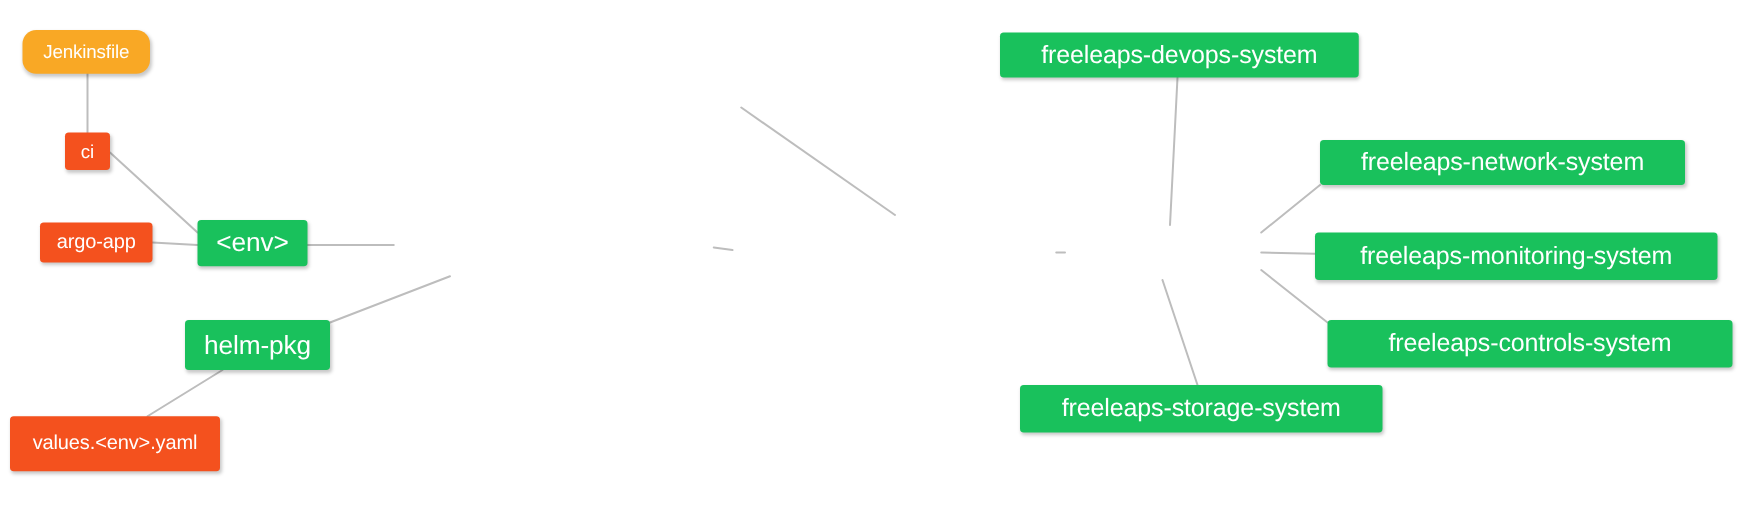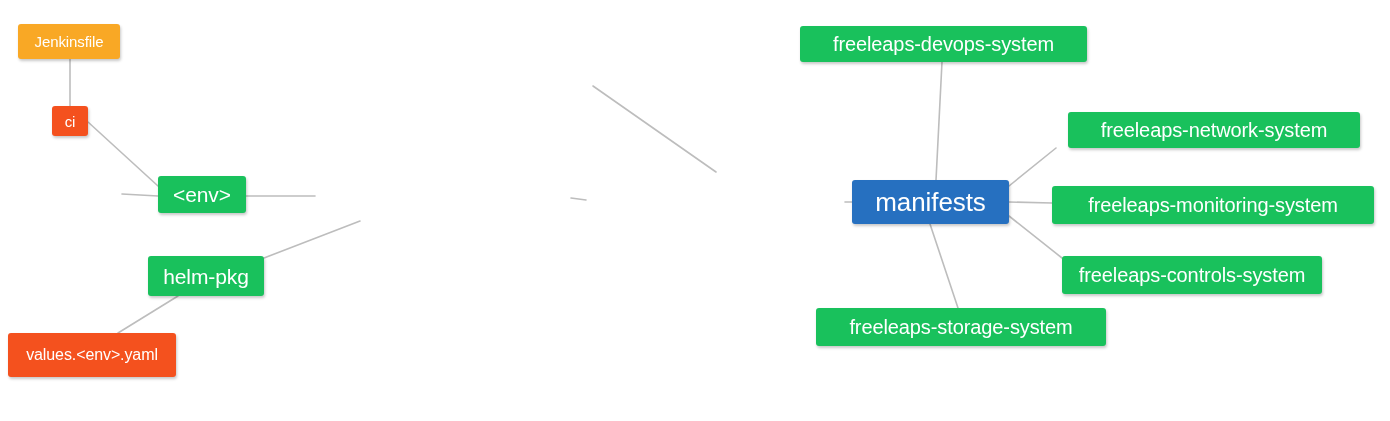--- a/index.html
+++ b/index.html
@@ -69,25 +69,25 @@
       <line x1="593" y1="86" x2="716" y2="172" stroke="#bdbdbd" stroke-width="1.6" stroke-linecap="round"></line>
       <line x1="571" y1="198" x2="586" y2="200" stroke="#bdbdbd" stroke-width="1.6" stroke-linecap="round"></line>
       <line x1="845" y1="202" x2="852" y2="202" stroke="#bdbdbd" stroke-width="1.6" stroke-linecap="round"></line>
       <line x1="936" y1="180" x2="942" y2="62" stroke="#bdbdbd" stroke-width="1.6" stroke-linecap="round"></line>
       <line x1="1009" y1="186" x2="1056" y2="148" stroke="#bdbdbd" stroke-width="1.6" stroke-linecap="round"></line>
       <line x1="1009" y1="202" x2="1052" y2="203" stroke="#bdbdbd" stroke-width="1.6" stroke-linecap="round"></line>
       <line x1="1009" y1="216" x2="1062" y2="258" stroke="#bdbdbd" stroke-width="1.6" stroke-linecap="round"></line>
       <line x1="930" y1="224" x2="958" y2="308" stroke="#bdbdbd" stroke-width="1.6" stroke-linecap="round"></line>
     </svg>
   <div id="node-layer">
-      <div class="node" style="left: 18px; top: 24px; width: 102px; height: 35px; background: rgb(249, 168, 37); font-size: 15px;">Jenkinsfile</div>
+      <div class="node" style="left: 18px; top: 24px; width: 102px; height: 35px; background: rgb(249, 168, 37); font-size: 15px; border-radius: 11px;">Jenkinsfile</div>
       <div class="node" style="left: 52px; top: 106px; width: 36px; height: 30px; background: rgb(244, 81, 30); font-size: 15px;">ci</div>
+      <div class="node" style="left: 32px; top: 178px; width: 90px; height: 32px; background: rgb(244, 81, 30); font-size: 16px;">argo-app</div>
       <div class="node" style="left: 148px; top: 256px; width: 116px; height: 40px; background: rgb(25, 193, 92); font-size: 21px;">helm-pkg</div>
       <div class="node" style="left: 158px; top: 176px; width: 88px; height: 37px; background: rgb(25, 193, 92); font-size: 21px;">&lt;env&gt;</div>
       <div class="node" style="left: 8px; top: 333px; width: 168px; height: 44px; background: rgb(244, 81, 30); font-size: 16px;">values.&lt;env&gt;.yaml</div>
-      <div class="node" style="left: 852px; top: 180px; width: 157px; height: 44px; background: rgb(38, 112, 192); font-size: 26px;">manifests</div>
       <div class="node" style="left: 800px; top: 26px; width: 287px; height: 36px; background: rgb(25, 193, 92); font-size: 20px;">freeleaps-devops-system</div>
-      <div class="node" style="left: 1056px; top: 112px; width: 292px; height: 36px; background: rgb(25, 193, 92); font-size: 20px; margin-left: 12px;">freeleaps-network-system</div>
+      <div class="node" style="left: 1056px; top: 112px; width: 292px; height: 36px; background: rgb(25, 193, 92); font-size: 20px;">freeleaps-network-system</div>
       <div class="node" style="left: 1052px; top: 186px; width: 322px; height: 38px; background: rgb(25, 193, 92); font-size: 20px;">freeleaps-monitoring-system</div>
-      <div class="node" style="left: 1062px; top: 256px; width: 260px; height: 38px; background: rgb(25, 193, 92); font-size: 20px;">freeleaps-controls-system</div>
+      <div class="node" style="left: 1062px; top: 256px; width: 324px; height: 38px; background: rgb(25, 193, 92); font-size: 20px;">freeleaps-controls-system</div>
       <div class="node" style="left: 816px; top: 308px; width: 290px; height: 38px; background: rgb(25, 193, 92); font-size: 20px;">freeleaps-storage-system</div>
     </div>
 </div>
 
 </body></html>

